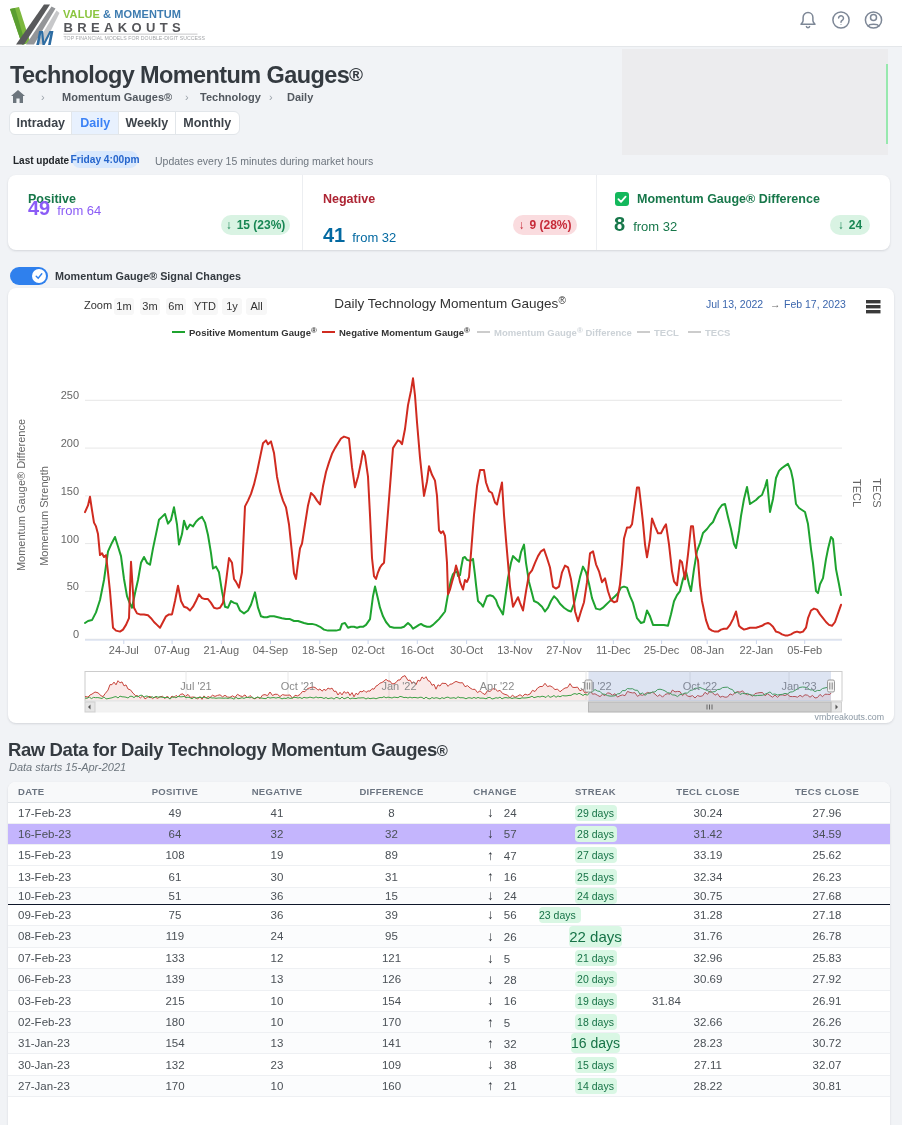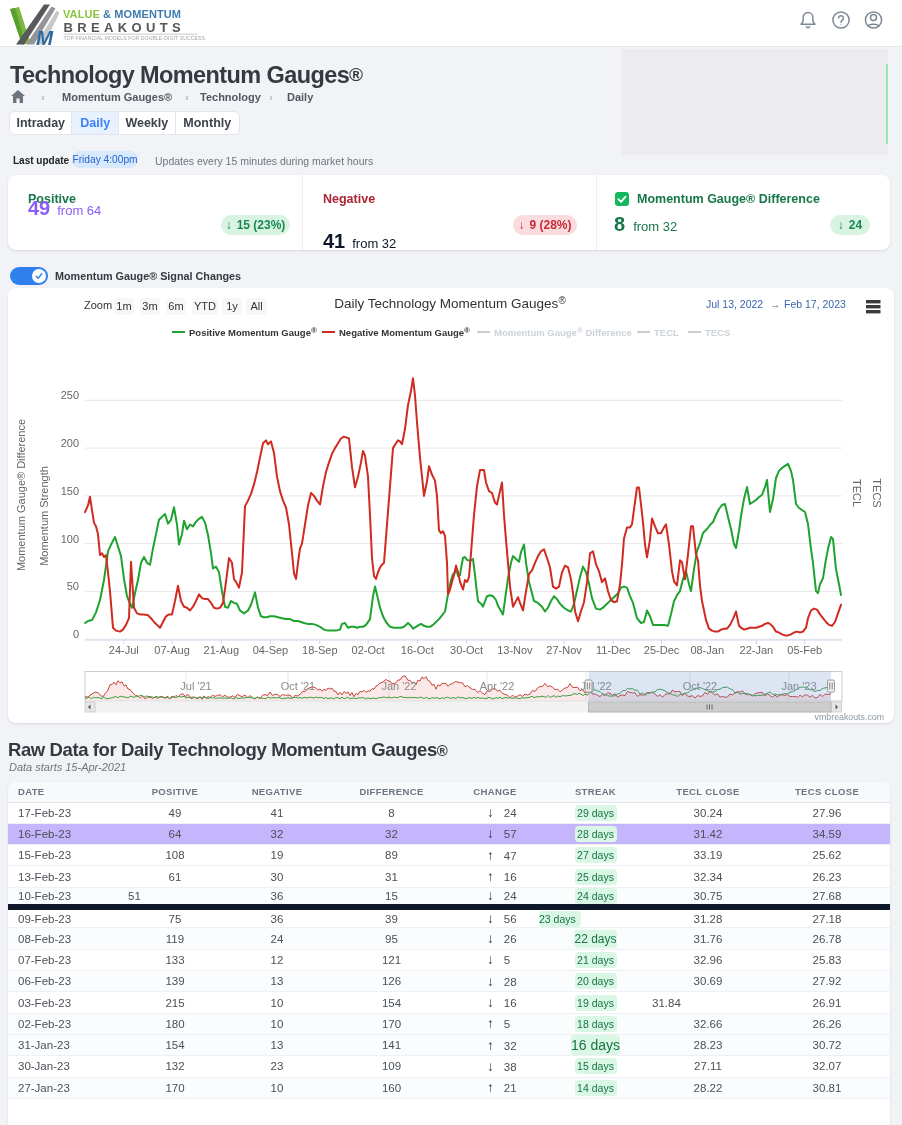--- a/index.html
+++ b/index.html
@@ -52,31 +52,31 @@
   <span class="abs" style="left:269px;color:#9aa1a9;font-weight:400">›</span>
   <span class="abs" style="left:287px">Daily</span>
 </div>
 <div class="abs" style="left:9px;top:111px;width:231px;height:24px;background:#fff;border:1px solid #e2e6ea;border-radius:6px;display:flex;overflow:hidden">
   <div class="tabseg" style="width:63px">Intraday</div>
   <div class="tabseg" style="width:47px;background:#e8f1fe;color:#3c82f6">Daily</div>
   <div class="tabseg" style="width:57px">Weekly</div>
   <div class="tabseg" style="width:64px;border-right:none">Monthly</div>
 </div>
 <div class="abs" style="left:13px;top:155px;font-size:10px;font-weight:700;color:#212529">Last update</div>
-<div class="abs" style="left:72px;top:151px;width:66px;height:17px;background:#d8e8fd;border-radius:8px;display:flex;align-items:center;justify-content:center;font-size:10.2px;font-weight:400;color:#2565cc;white-space:nowrap">Friday 4:00pm</div>
+<div class="abs" style="left:72px;top:151px;width:66px;height:17px;background:#d8e8fd;border-radius:8px;display:flex;align-items:center;justify-content:center;font-size:10.2px;font-weight:700;color:#2565cc;white-space:nowrap">Friday 4:00pm</div>
 <div class="abs" style="left:155px;top:155px;font-size:10.5px;color:#6d757e">Updates every 15 minutes during market hours</div>
 
 <div class="card" style="left:8px;top:175px;width:882px;height:75px"></div>
 <div class="abs" style="left:302px;top:175px;width:1px;height:75px;background:#eceef1"></div>
 <div class="abs" style="left:596px;top:175px;width:1px;height:75px;background:#eceef1"></div>
 <div class="abs" style="left:28px;top:192px;font-size:12.5px;font-weight:700;color:#17774a">Positive</div>
 <div class="abs" style="left:28px;top:197px;font-size:20px;font-weight:700;color:#8b5cf6">49<span style="font-size:13px;font-weight:400;margin-left:7px">from 64</span></div>
 <div class="pill" style="left:221px;top:215px;width:69px;background:#d9f3e3;color:#198754"><span style="margin-right:5px">↓</span>15 (23%)</div>
 <div class="abs" style="left:323px;top:192px;font-size:12.5px;font-weight:700;color:#ad2433">Negative</div>
-<div class="abs" style="left:323px;top:230px;font-size:20px;font-weight:700;color:#0f172a">41<span style="font-size:13px;font-weight:400;margin-left:7px">from 32</span></div>
+<div class="abs" style="left:323px;top:224px;font-size:20px;font-weight:700;color:#0369a1">41<span style="font-size:13px;font-weight:400;margin-left:7px">from 32</span></div>
 <div class="pill" style="left:513px;top:215px;width:64px;background:#fadcdf;color:#c62b39"><span style="margin-right:5px">↓</span>9 (28%)</div>
 <svg class="abs" style="left:615px;top:192px" width="14" height="14" viewBox="0 0 14 14">
       <rect width="14" height="14" rx="3" fill="#13b85c"></rect>
       <path d="M3.4 7.2 L6 9.8 L10.6 4.6" stroke="#fff" stroke-width="1.8" fill="none" stroke-linecap="round" stroke-linejoin="round"></path>
     </svg>
 <div class="abs" style="left:637px;top:192px;font-size:12.5px;font-weight:700;color:#17774a">Momentum Gauge® Difference</div>
 <div class="abs" style="left:614px;top:213px;font-size:20px;font-weight:700;color:#17774a">8<span style="font-size:13px;font-weight:400;margin-left:8px">from 32</span></div>
 <div class="pill" style="left:830px;top:215px;width:40px;background:#d9f3e3;color:#198754"><span style="margin-right:5px">↓</span>24</div>
 <div class="abs" style="left:10px;top:267px;width:38px;height:18px;background:#2f80ed;border-radius:9px"></div>
 <div class="abs" style="left:32px;top:269px;width:14px;height:14px;background:#fff;border-radius:50%"></div>
@@ -260,23 +260,23 @@
 <tr style="height:21.3px;background:#fff;border-bottom:1px solid #eef0f3">
             <td style="padding-left:10px">13-Feb-23</td>
             <td style="text-align:center">61</td>
             <td style="text-align:center">30</td>
             <td style="text-align:center">31</td>
             <td style="text-align:left;padding-left:36px"><span style="color:#2f343a;font-weight:700;font-size:13.5px">↑</span><span style="display:inline-block;width:10px"></span>16</td>
             <td style="text-align:center"><span style="display:inline-block;min-width:42px;padding:2px 0;background:#d9f7e4;border-radius:4px;font-size:10.5px;color:#177347">25 days</span></td>
             <td style="text-align:center">32.34</td>
             <td style="text-align:center">26.23</td>
           </tr>
-<tr style="height:17px;background:#fbfcfd;border-bottom:6px solid #0f172a">
+<tr style="height:17px;background:#fbfcfd;border-bottom:1px solid #0f172a">
             <td style="padding-left:10px">10-Feb-23</td>
-            <td style="text-align:left">51</td>
+            <td style="text-align:center">51</td>
             <td style="text-align:center">36</td>
             <td style="text-align:center">15</td>
             <td style="text-align:left;padding-left:36px"><span style="color:#2f343a;font-weight:700;font-size:13.5px">↓</span><span style="display:inline-block;width:10px"></span>24</td>
             <td style="text-align:center"><span style="display:inline-block;min-width:42px;padding:2px 0;background:#d9f7e4;border-radius:4px;font-size:10.5px;color:#177347">24 days</span></td>
             <td style="text-align:center">30.75</td>
             <td style="text-align:center">27.68</td>
           </tr>
 <tr style="height:21.3px;background:#fff;border-bottom:1px solid #eef0f3">
             <td style="padding-left:10px">09-Feb-23</td>
             <td style="text-align:center">75</td>
@@ -286,21 +286,21 @@
             <td style=""><span style="display:inline-block;min-width:42px;padding:2px 0;background:#d9f7e4;border-radius:4px;font-size:10.5px;color:#177347">23 days</span></td>
             <td style="text-align:center">31.28</td>
             <td style="text-align:center">27.18</td>
           </tr>
 <tr style="height:21.3px;background:#fbfcfd;border-bottom:1px solid #eef0f3">
             <td style="padding-left:10px">08-Feb-23</td>
             <td style="text-align:center">119</td>
             <td style="text-align:center">24</td>
             <td style="text-align:center">95</td>
             <td style="text-align:left;padding-left:36px"><span style="color:#2f343a;font-weight:700;font-size:13.5px">↓</span><span style="display:inline-block;width:10px"></span>26</td>
-            <td style="text-align:center"><span style="display:inline-block;min-width:42px;padding:2px 0;background:#d9f7e4;border-radius:4px;font-size:12px;color:#177347">22 days</span></td>
+            <td style="text-align:center"><span style="display:inline-block;min-width:42px;padding:2px 0;background:#d9f7e4;border-radius:4px;font-size:15px;color:#177347">22 days</span></td>
             <td style="text-align:center">31.76</td>
             <td style="text-align:center">26.78</td>
           </tr>
 <tr style="height:21.3px;background:#fff;border-bottom:1px solid #eef0f3">
             <td style="padding-left:10px">07-Feb-23</td>
             <td style="text-align:center">133</td>
             <td style="text-align:center">12</td>
             <td style="text-align:center">121</td>
             <td style="text-align:left;padding-left:36px"><span style="color:#2f343a;font-weight:700;font-size:13.5px">↓</span><span style="display:inline-block;width:10px"></span>5</td>
             <td style="text-align:center"><span style="display:inline-block;min-width:42px;padding:2px 0;background:#d9f7e4;border-radius:4px;font-size:10.5px;color:#177347">21 days</span></td>

